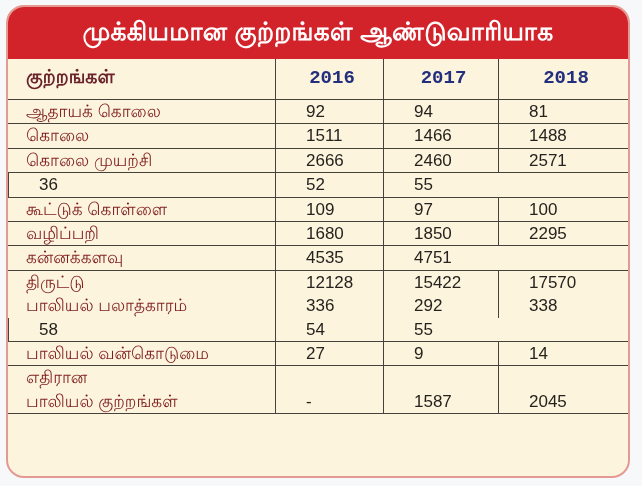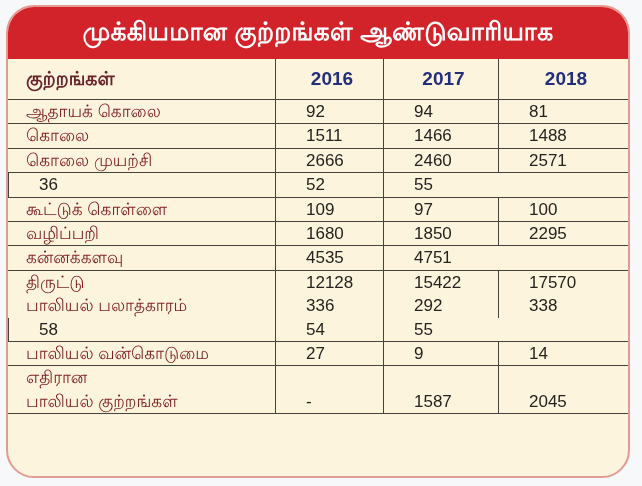--- a/index.html
+++ b/index.html
@@ -15,21 +15,21 @@
     overflow: hidden;
   }
   .card {
     position: absolute;
     left: 6px;
     top: 5px;
     width: 620px;
     height: 469px;
     background: #fcf4dd;
     border: 2px solid #e49a93;
-    border-radius: 28px;
+    border-radius: 18px;
     overflow: hidden;
     box-sizing: content-box;
   }
   .band {
     height: 52px;
     background: #d2232a;
     display: flex;
     align-items: center;
     justify-content: center;
   }
@@ -65,20 +65,21 @@
     align-items: flex-end;
   }
   .row.header {
     height: 40px;
   }
   .row.header .cell {
     display: flex;
     align-items: center;
     font-weight: bold;
     font-size: 19px;
+    font-family: Liberation Mono, monospace;
   }
   .row.header .cell.label {
     color: #6a222b;
   }
   .row.header .cell.value {
     color: #232f7d;
     justify-content: center;
     padding-left: 5px;
   }
 </style>

